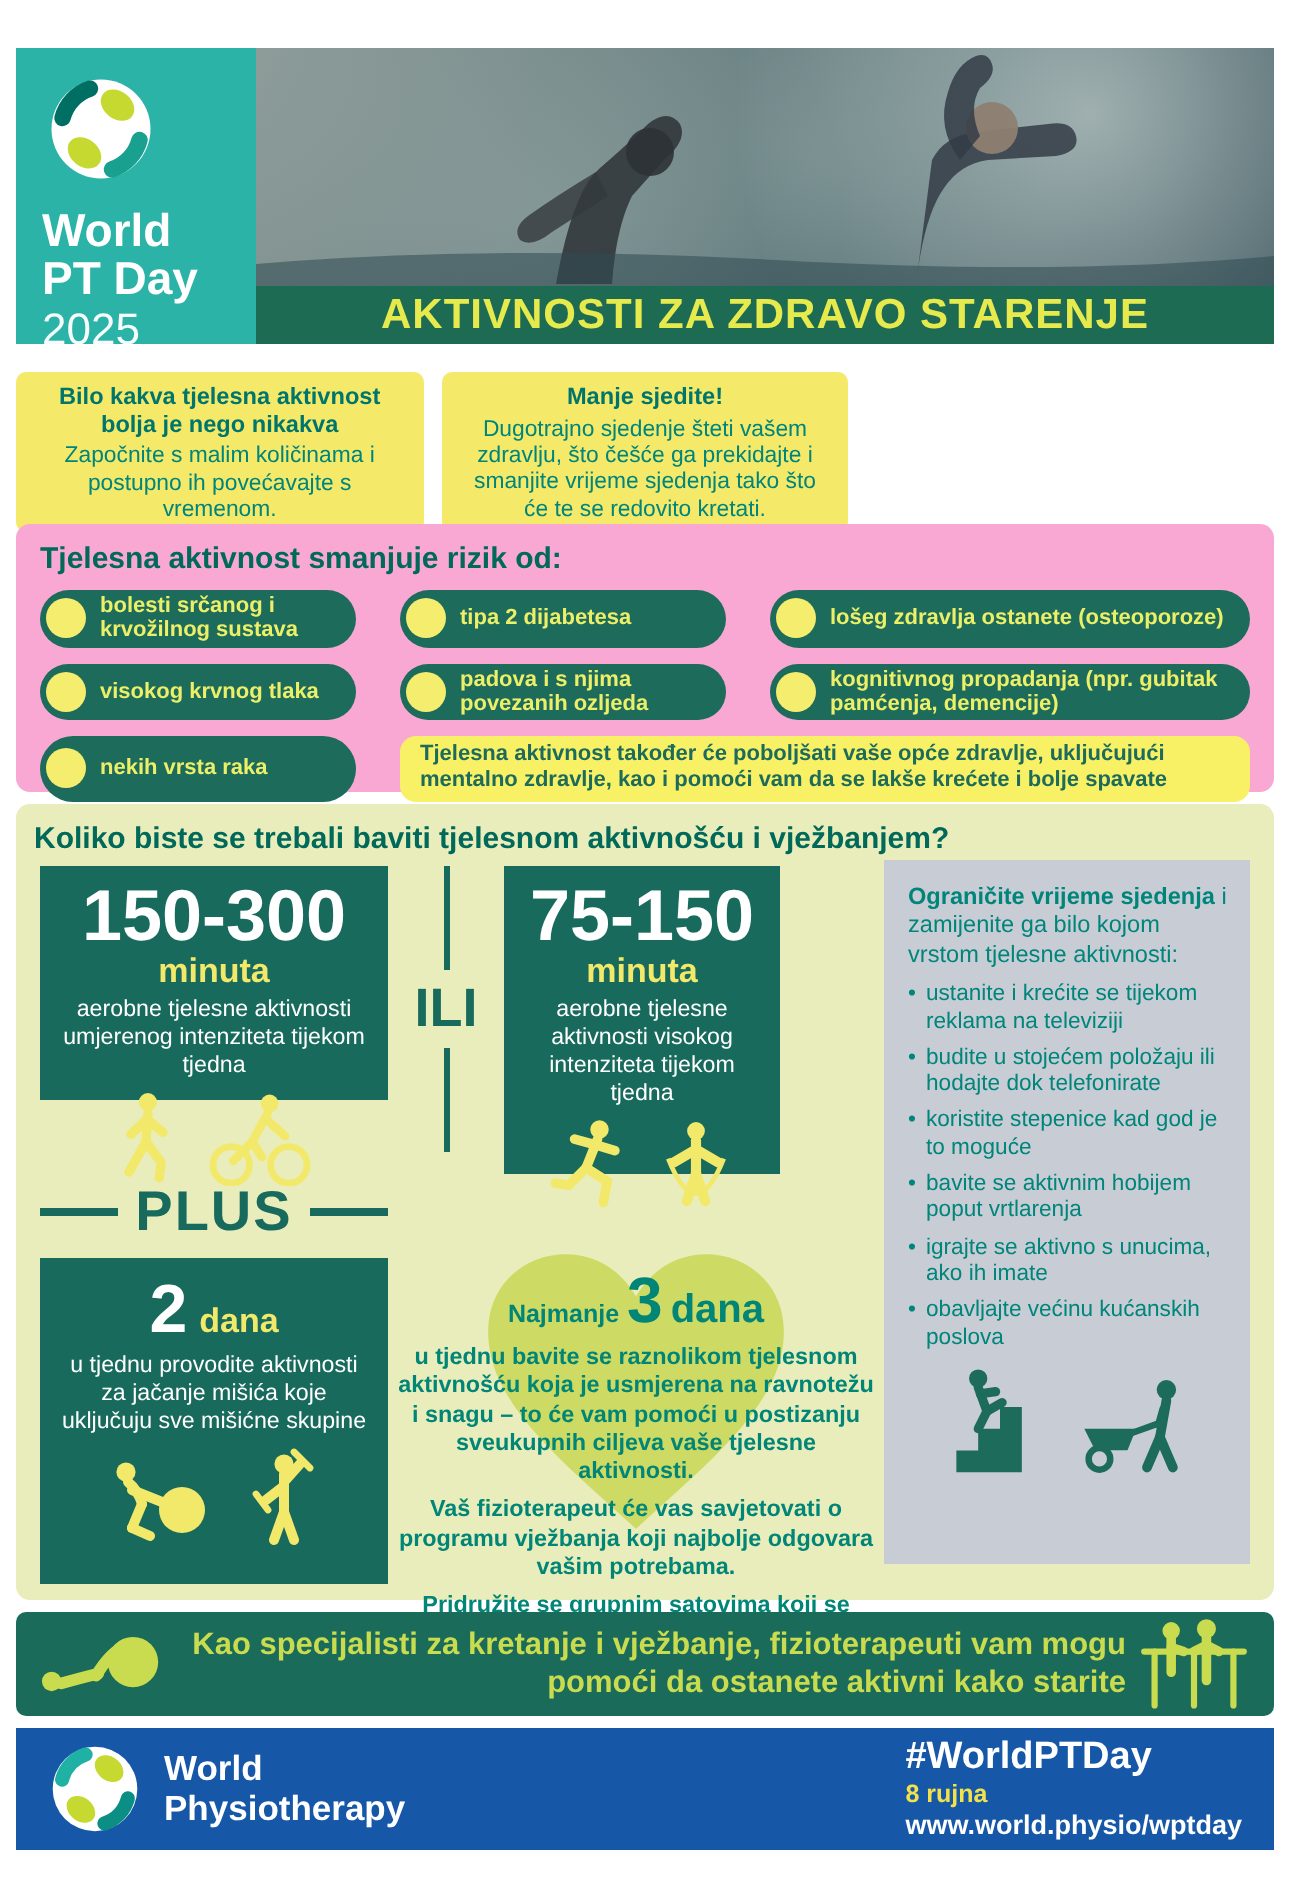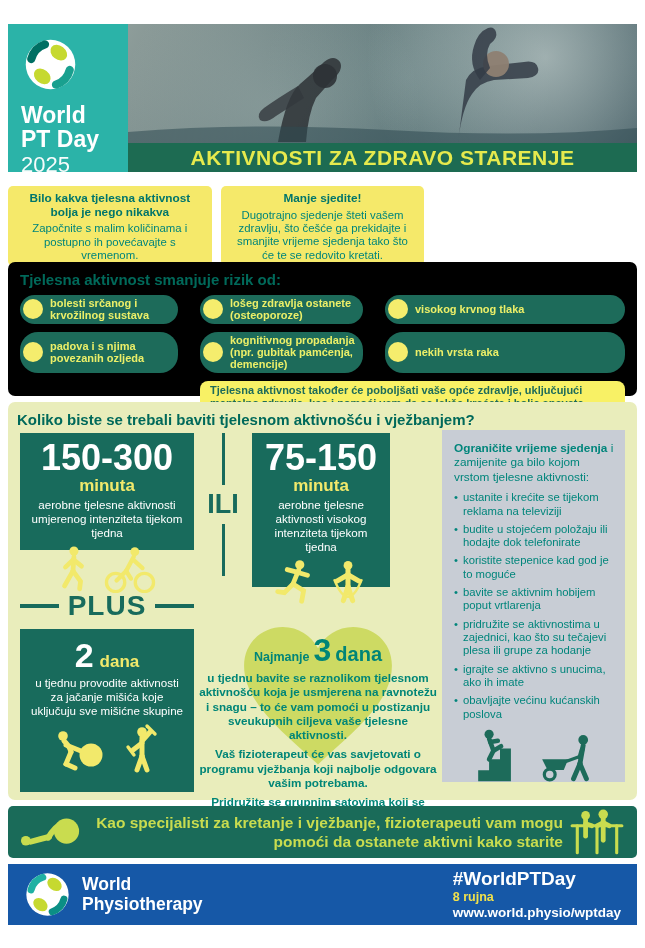--- a/index.html
+++ b/index.html
@@ -22,21 +22,21 @@
   .title-banner{height:29px;background:#1d6b52;display:flex;align-items:center;justify-content:center;}
   .title-banner span{color:#e6ea4d;font-weight:bold;font-size:21px;letter-spacing:.5px;white-space:nowrap;}
 
   
   .tips{position:absolute;left:8px;top:186px;width:629px;height:64px;display:grid;grid-template-columns:1fr 1fr 1fr;gap:9px;}
   .tip{background:#f5e96a;border-radius:5px;text-align:center;padding:6px 10px 4px;box-sizing:border-box;}
   .tip-title{font-size:11.8px;font-weight:bold;color:#00756b;line-height:1.16;}
   .tip-body{font-size:11.4px;color:#00857b;line-height:1.17;margin-top:3px;}
 
   
-  .risks{position:absolute;left:8px;top:262px;width:629px;height:134px;background:#000000;border-radius:7px;padding:9px 12px;box-sizing:border-box;}
+  .risks{position:absolute;left:8px;top:262px;width:629px;height:134px;background:#f9a8d4;border-radius:7px;padding:9px 12px;box-sizing:border-box;}
   .risks-title{font-size:15px;font-weight:bold;color:#00695a;}
   .pill-grid{margin-top:7px;display:grid;grid-template-columns:158px 163px 1fr;column-gap:22px;row-gap:8px;}
   .pill{background:#1d6b5a;border-radius:18px;display:flex;align-items:center;padding:2px 8px 2px 3px;min-height:26px;box-sizing:border-box;}
   .pill .dot{width:20px;height:20px;border-radius:50%;background:#f5ed6d;margin-right:7px;flex:none;}
   .pill .lbl{font-size:11px;font-weight:bold;color:#ecef68;line-height:1.12;}
   .note{grid-column:2/4;background:#f8f165;border-radius:8px;padding:3px 10px;font-size:11px;font-weight:bold;color:#1d6b5a;line-height:1.2;display:flex;align-items:center;}
 
   
   .activity{position:absolute;left:8px;top:402px;width:629px;height:398px;background:#e9edbb;border-radius:7px;}
   .activity-title{position:absolute;left:9px;top:9px;font-size:15px;font-weight:bold;color:#00695a;}
@@ -133,20 +133,24 @@
 
   <div class="risks">
     <div class="risks-title">Tjelesna aktivnost smanjuje rizik od:</div>
     <div class="pill-grid">
       <div class="pill">
           <span class="dot"></span>
           <span class="lbl">bolesti srčanog i krvožilnog sustava</span>
         </div>
       <div class="pill">
           <span class="dot"></span>
+          <span class="lbl">tipa 2 dijabetesa</span>
+        </div>
+      <div class="pill">
+          <span class="dot"></span>
           <span class="lbl">lošeg zdravlja ostanete (osteoporoze)</span>
         </div>
       <div class="pill">
           <span class="dot"></span>
           <span class="lbl">visokog krvnog tlaka</span>
         </div>
       <div class="pill">
           <span class="dot"></span>
           <span class="lbl">padova i s njima povezanih ozljeda</span>
         </div>
@@ -289,21 +293,20 @@
 
     <div class="sidebar">
       <div class="sb-title">
         <span class="b">Ograničite vrijeme sjedenja</span><span> i zamijenite ga bilo kojom vrstom tjelesne aktivnosti:</span>
       </div>
       <ul class="sb-list">
         <li>ustanite i krećite se tijekom reklama na televiziji</li>
         <li>budite u stojećem položaju ili hodajte dok telefonirate</li>
         <li>koristite stepenice kad god je to moguće</li>
         <li>bavite se aktivnim hobijem poput vrtlarenja</li>
-        <li>pridružite se aktivnostima u zajednici, kao što su tečajevi plesa ili grupe za hodanje</li>
         <li>igrajte se aktivno s unucima, ako ih imate</li>
         <li>obavljajte većinu kućanskih poslova</li>
       </ul>
       <div class="sb-icons">
         <svg width="48" height="58" viewBox="0 0 44 52">
           <path d="M2 50 V40 H12 V30 H22 V20 H32 V50 Z" fill="#1d6b5a"></path>
           <circle cx="12" cy="7" r="4.2" fill="#1d6b5a"></circle>
           <g stroke="#1d6b5a" stroke-width="4.2" stroke-linecap="round" fill="none">
             <path d="M12 11 L16 22"></path>
               <path d="M16 22 L23 18"></path>

